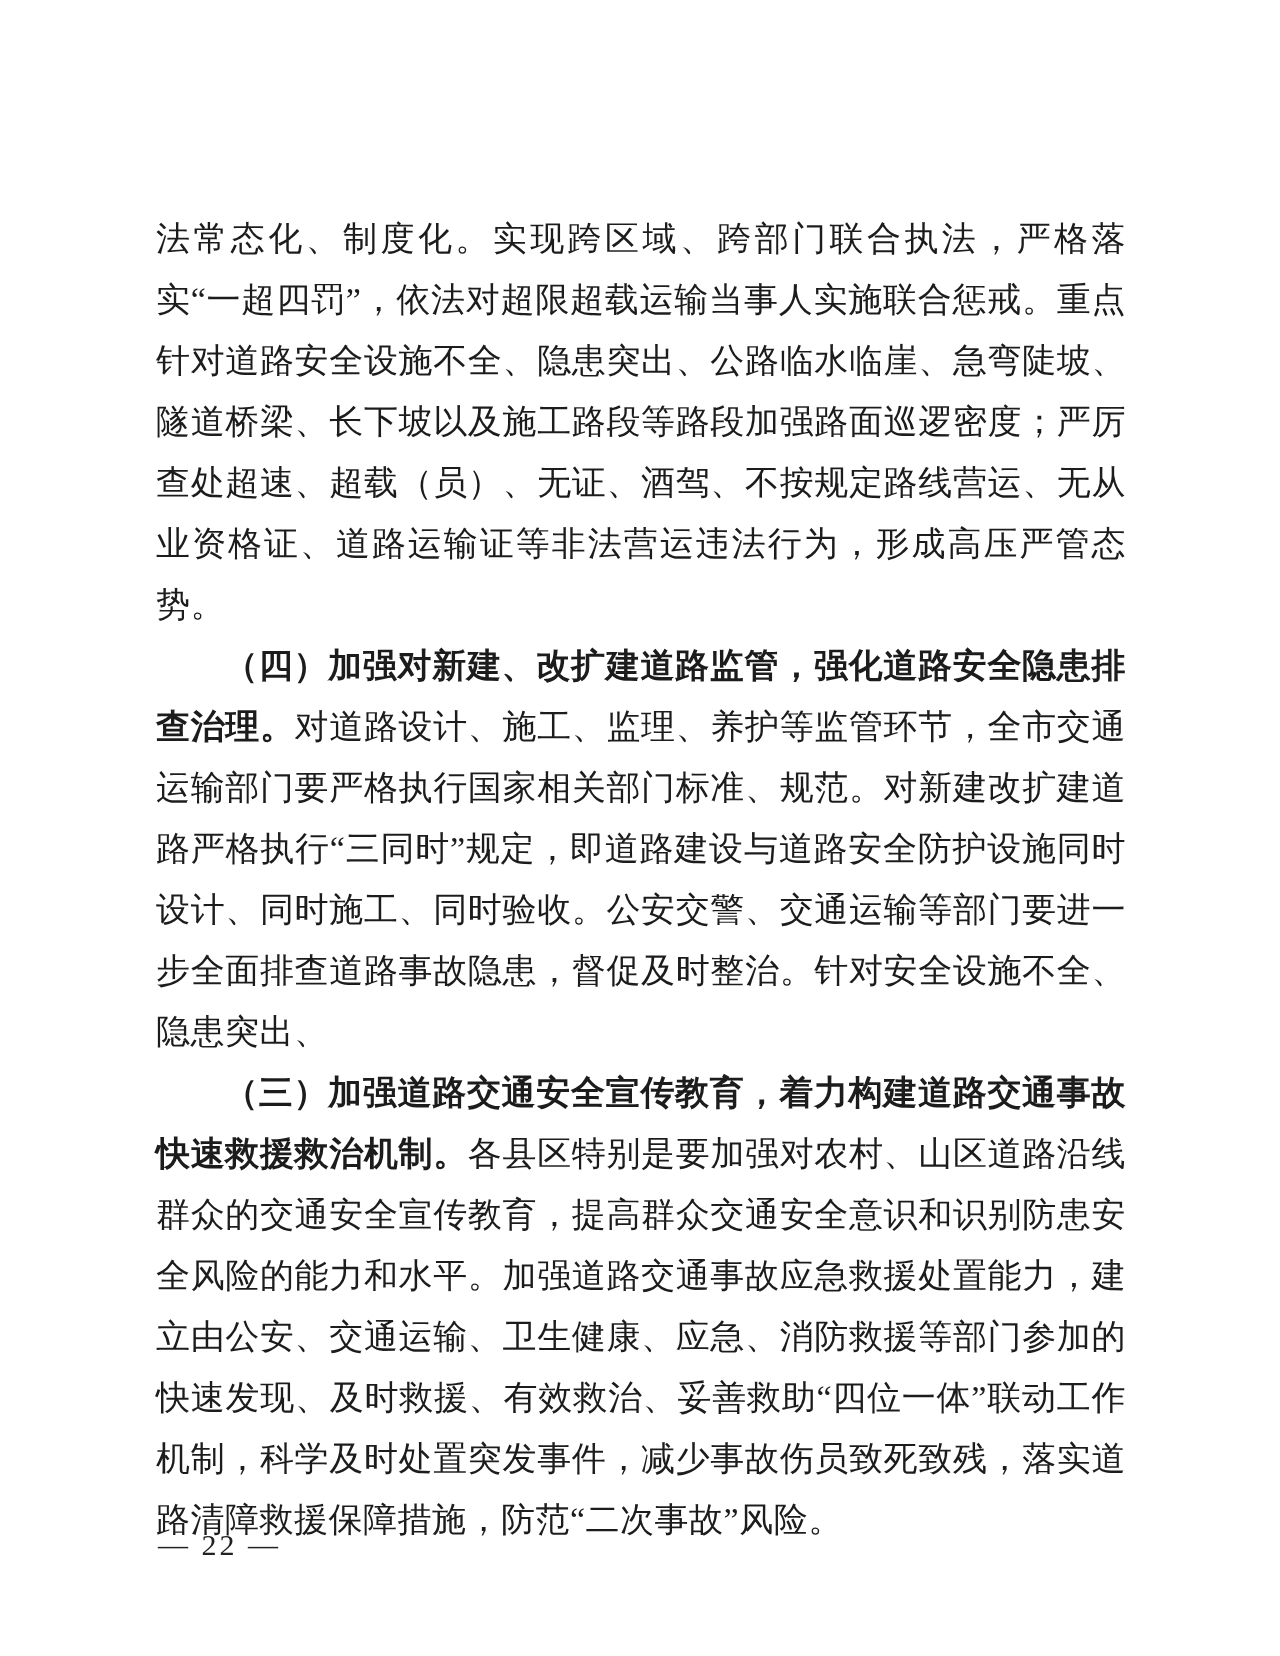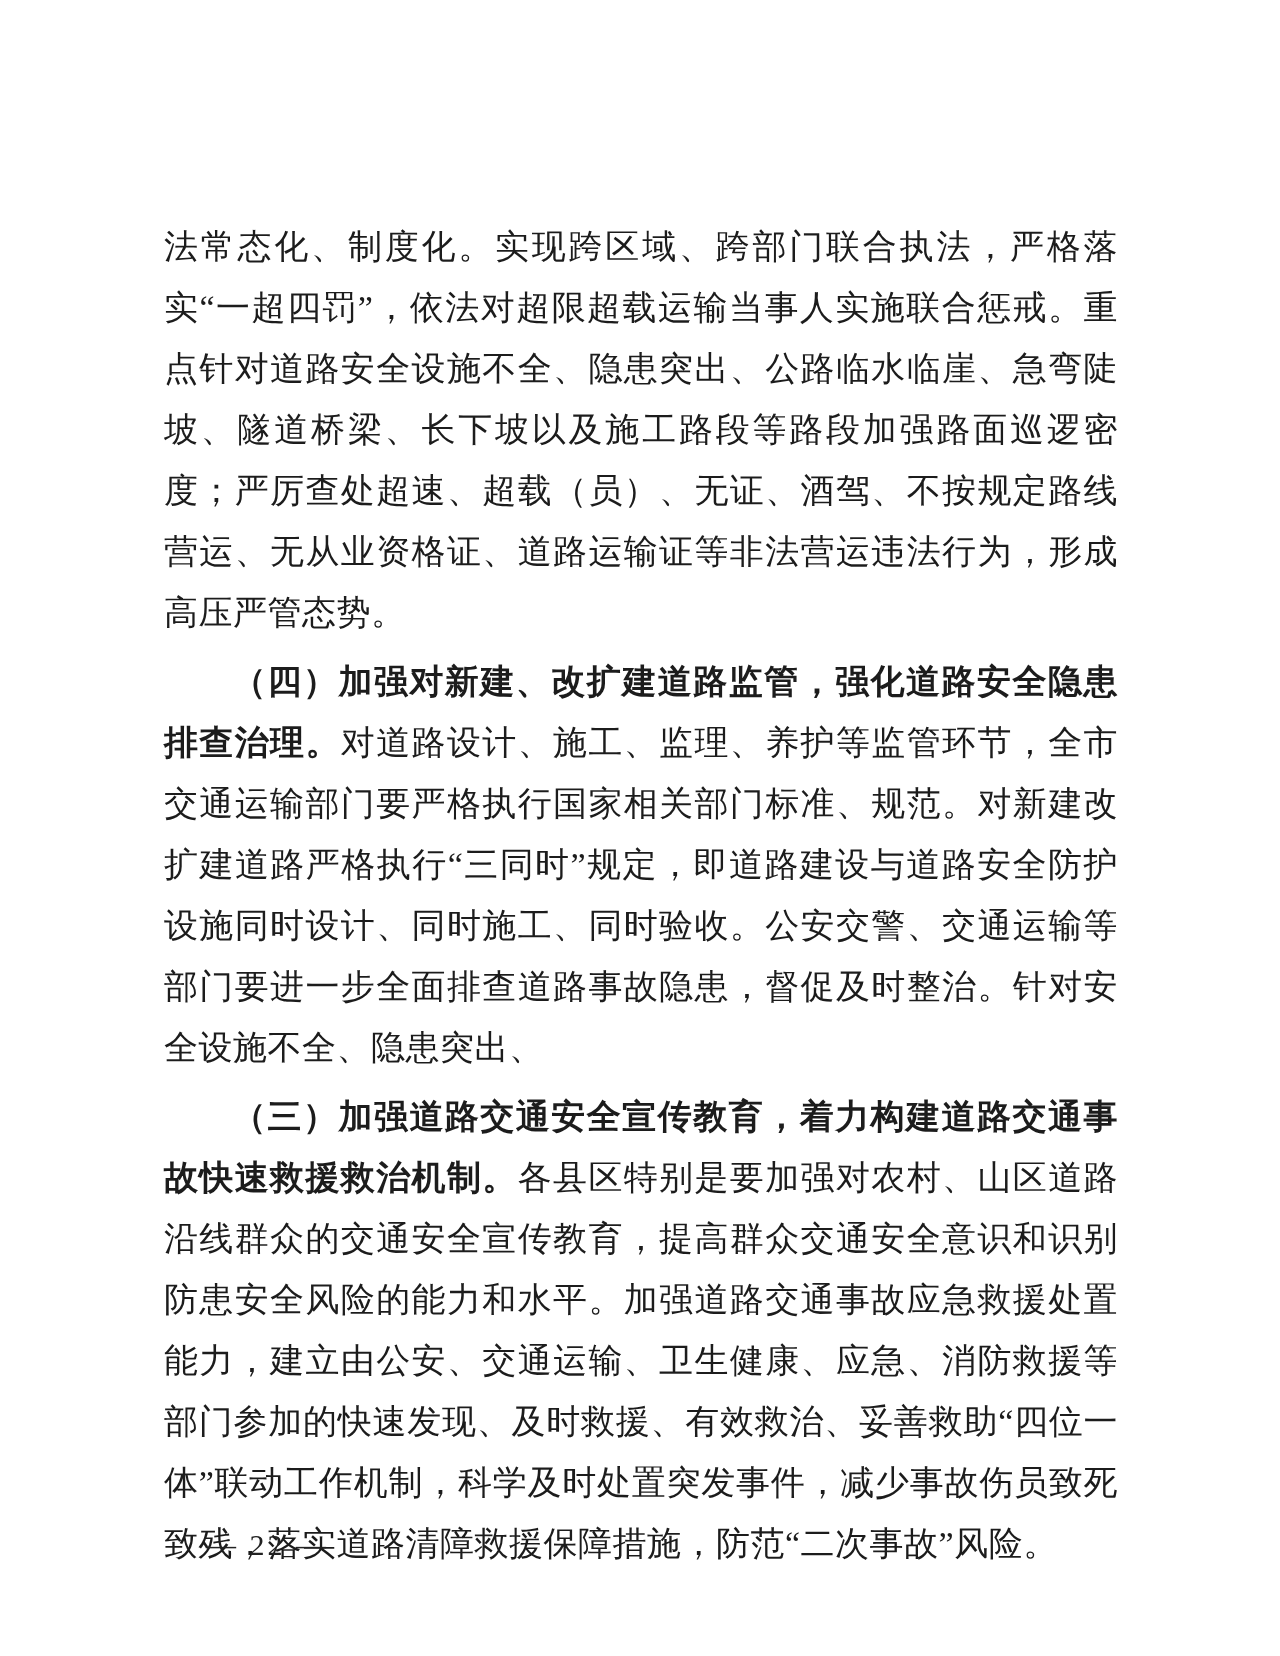--- a/index.html
+++ b/index.html
@@ -21,41 +21,40 @@
     left: 156px;
     top: 208px;
     width: 970px;
     font-size: 34px;
     line-height: 61px;
     text-align: justify;
     text-justify: inter-ideograph;
     letter-spacing: 0.5px;
   }
   .para {
-    margin: 8px;
+    margin: 0;
     padding: 0;
   }
   .para.indent {
     text-indent: 2em;
   }
   .section-heading {
     font-weight: bold;
   }
   .section-body {
     font-weight: normal;
   }
   .page-footer {
     position: absolute;
     left: 158px;
     top: 1528px;
     font-size: 30px;
     letter-spacing: 3px;
     color: #222222;
     font-family: "Liberation Serif", "DejaVu Serif", serif;
-    margin-left: 48px;
   }
 </style>
 </head>
 <body>
 
 <div class="page">
 
   <div class="text-block">
 
     <p class="para"><span>法常态化、制度化。实现跨区域、跨部门联合执法，严格落实“一超四罚”，依法对超限超载运输当事人实施联合惩戒。重点针对道路安全设施不全、隐患突出、公路临水临崖、急弯陡坡、隧道桥梁、长下坡以及施工路段等路段加强路面巡逻密度；严厉查处超速、超载（员）、无证、酒驾、不按规定路线营运、无从业资格证、道路运输证等非法营运违法行为，形成高压严管态势。</span></p>

